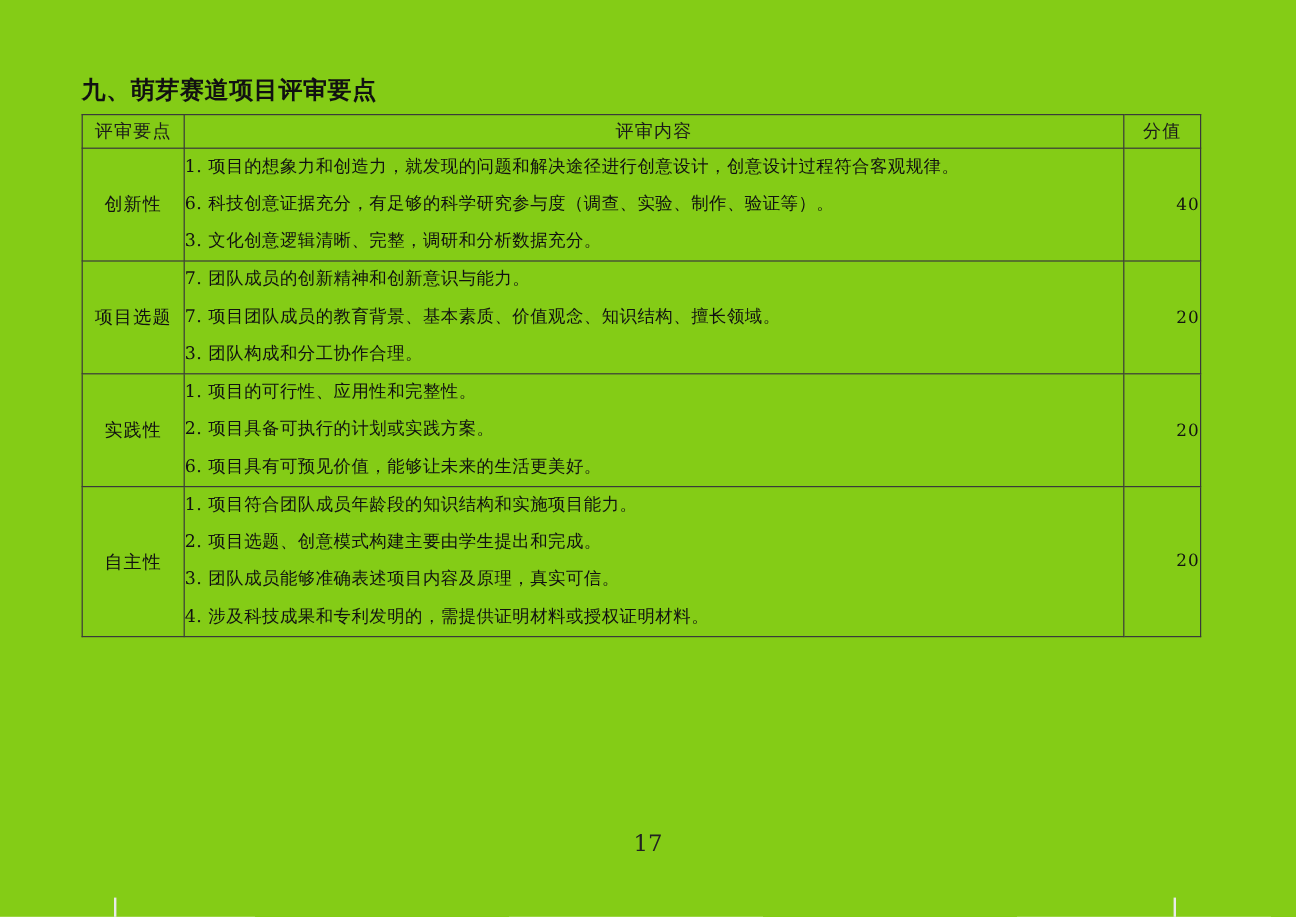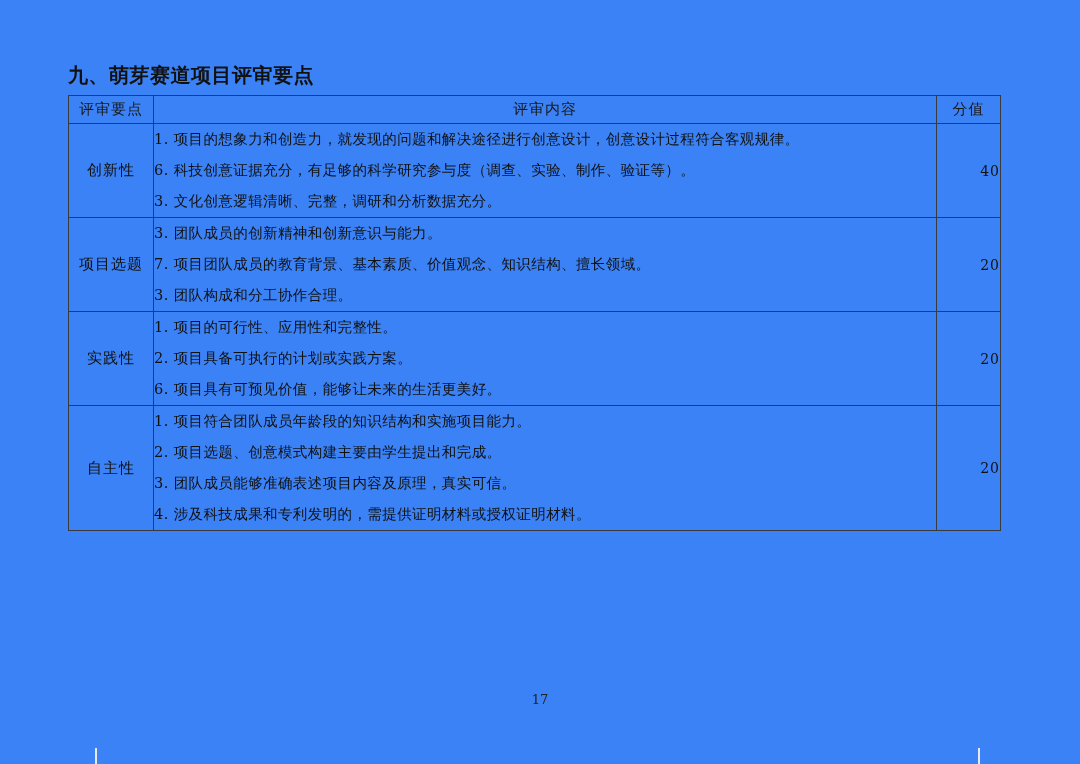--- a/index.html
+++ b/index.html
@@ -13,21 +13,21 @@
     font-family: "DejaVu Serif", "Liberation Serif", serif;
     color: #1a1a1a;
     position: relative;
     overflow: hidden;
   }
   .page {
     position: absolute;
     left: 0; top: 0;
     width: 1080px;
     height: 764px;
-    background: #3b82f6;
+    background: #84cc16;
   }
   .doc-title {
     position: absolute;
     left: 68px;
     top: 62px;
     font-size: 20px;
     font-weight: bold;
     letter-spacing: 0.5px;
     color: #111;
     font-family: "DejaVu Sans", "Liberation Sans", sans-serif;
@@ -81,21 +81,21 @@
     letter-spacing: 0.4px;
     white-space: nowrap;
     color: #111;
   }
   .page-number {
     position: absolute;
     top: 692px;
     left: 0;
     width: 1080px;
     text-align: center;
-    font-size: 13px;
+    font-size: 19px;
     color: #222;
   }
   .edge-mark {
     position: absolute;
     bottom: 0px;
     left: 95px;
     width: 2px;
     height: 16px;
     background: #e9e9e9;
   }
@@ -127,21 +127,21 @@
         <td class="content-cell">
           <div class="line">1. 项目的想象力和创造力，就发现的问题和解决途径进行创意设计，创意设计过程符合客观规律。</div>
           <div class="line">6. 科技创意证据充分，有足够的科学研究参与度（调查、实验、制作、验证等）。</div>
           <div class="line">3. 文化创意逻辑清晰、完整，调研和分析数据充分。</div>
         </td>
         <td class="score-cell">40</td>
       </tr>
       <tr>
         <td class="point-cell">项目选题</td>
         <td class="content-cell">
-          <div class="line">3. 团队成员的创新精神和创新意识与能力。</div>
+          <div class="line">7. 团队成员的创新精神和创新意识与能力。</div>
           <div class="line">7. 项目团队成员的教育背景、基本素质、价值观念、知识结构、擅长领域。</div>
           <div class="line">3. 团队构成和分工协作合理。</div>
         </td>
         <td class="score-cell">20</td>
       </tr>
       <tr>
         <td class="point-cell">实践性</td>
         <td class="content-cell">
           <div class="line">1. 项目的可行性、应用性和完整性。</div>
           <div class="line">2. 项目具备可执行的计划或实践方案。</div>

